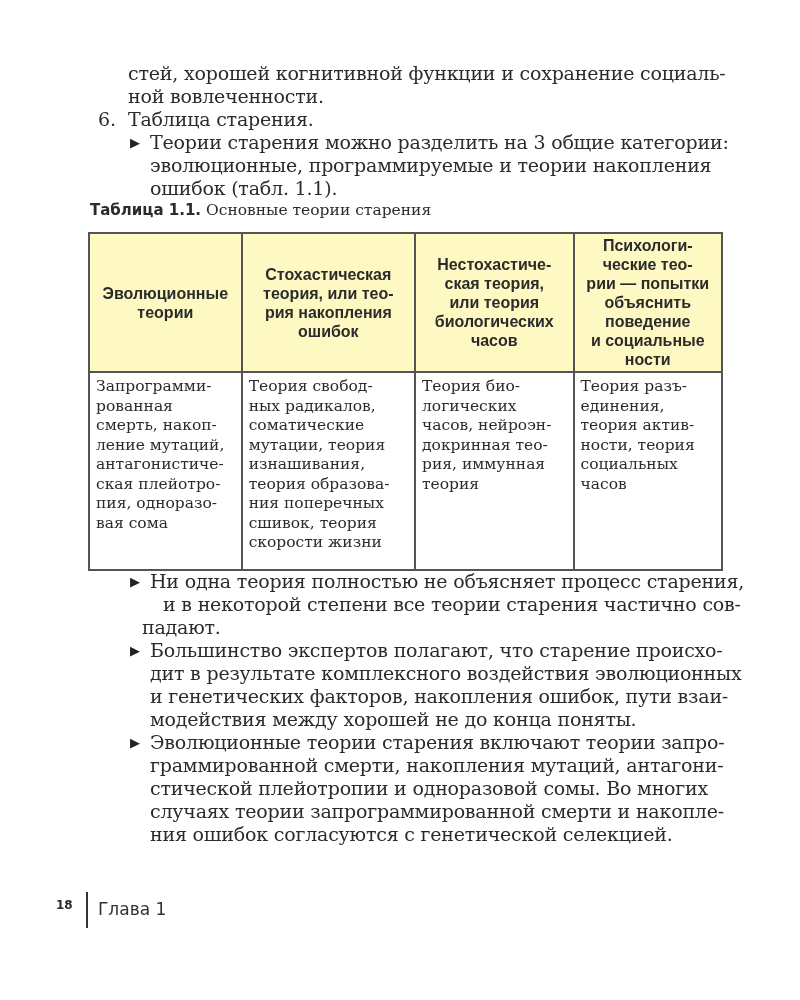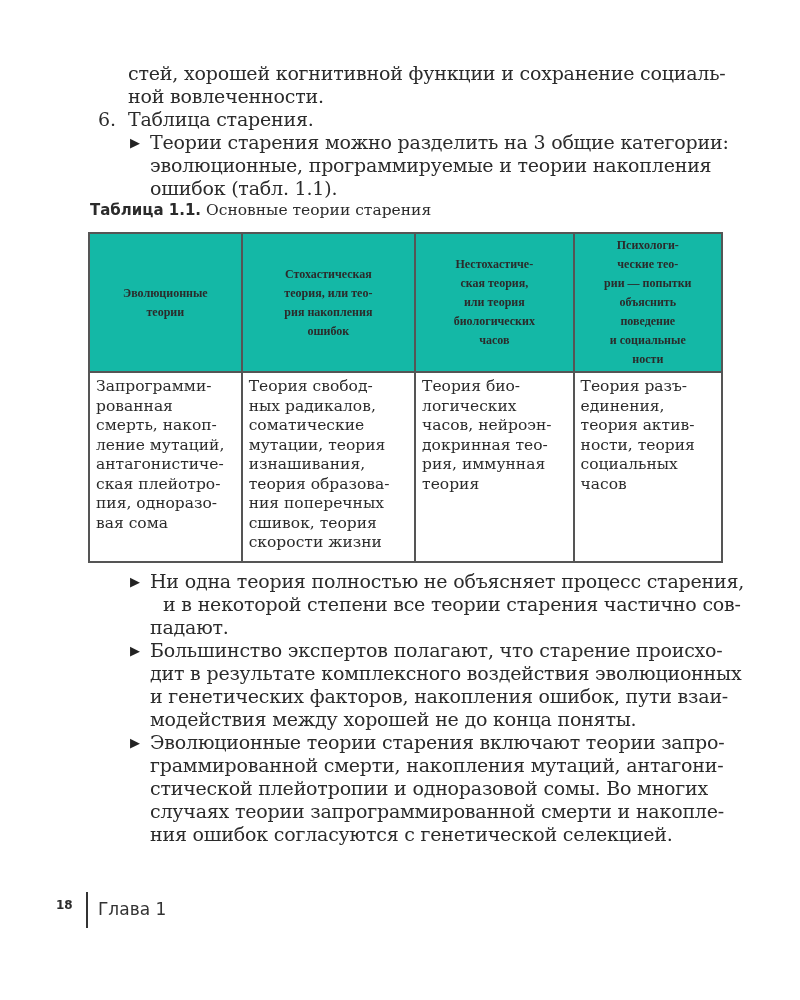--- a/index.html
+++ b/index.html
@@ -4,24 +4,24 @@
 <style>
   html, body { margin:0; padding:0; background:#ffffff; }
   body { width:800px; height:1000px; position:relative; overflow:hidden; color:#2b2b2b;
          font-family:"DejaVu Serif","Liberation Serif",serif; }
   .p { position:absolute; font-size:19px; line-height:23px; white-space:nowrap; letter-spacing:-0.2px; }
   .bullet { position:absolute; font-size:13px; line-height:23px; color:#222; }
   .caption { position:absolute; left:90px; top:201px; font-size:15.5px; white-space:nowrap; }
   .caption b { font-family:"DejaVu Sans","Liberation Sans",sans-serif; font-weight:bold; font-size:15px; }
   table { position:absolute; left:88px; top:232px; width:635px; border-collapse:collapse; }
   th, td { border:2px solid #555; }
-  th { background:#14b8a6; height:137px; font-family:Liberation Serif, serif;
-       font-weight:bold; font-size:12px; line-height:19px; text-align:center; vertical-align:middle;
+  th { background:#fef9c3; height:137px; font-family:Liberation Sans, sans-serif;
+       font-weight:bold; font-size:16px; line-height:19px; text-align:center; vertical-align:middle;
        padding:0 4px; color:#2b2b2b; }
-  td { height:176px; vertical-align:top; padding:4px 6px 8px 6px; font-size:15.5px; line-height:19.5px;
+  td { height:176px; vertical-align:top; padding:4px 6px 16px 6px; font-size:15.5px; line-height:19.5px;
        color:#2b2b2b; }
   td div, th div { white-space:nowrap; }
   .footer-num { position:absolute; left:56px; top:898px; font-family:"DejaVu Sans","Liberation Sans",sans-serif;
                 font-weight:bold; font-size:12px; }
   .footer-bar { position:absolute; left:86px; top:892px; width:2px; height:36px; background:#333; }
   .footer-ch { position:absolute; left:98px; top:899px; font-family:"DejaVu Sans","Liberation Sans",sans-serif;
                font-size:17px; color:#333; }
 </style>
 </head>
 <body>
@@ -118,21 +118,21 @@
           <div>социальных</div>
           <div>часов</div>
         </td>
     </tr>
   </tbody>
 </table>
 
 <span class="bullet" style="left:130px;top:570px;">▶</span>
 <div class="p" style="left:150px;top:570px;">Ни одна теория полностью не объясняет процесс старения,</div>
 <div class="p" style="left:163px;top:593px;">и в некоторой степени все теории старения частично сов-</div>
-<div class="p" style="left:150px;top:616px;">падают.</div>
+<div class="p" style="left:142px;top:616px;">падают.</div>
 
 <span class="bullet" style="left:130px;top:639px;">▶</span>
 <div class="p" style="left:150px;top:639px;">Большинство экспертов полагают, что старение происхо-</div>
 <div class="p" style="left:150px;top:662px;">дит в результате комплексного воздействия эволюционных</div>
 <div class="p" style="left:150px;top:685px;">и генетических факторов, накопления ошибок, пути взаи-</div>
 <div class="p" style="left:150px;top:708px;">модействия между хорошей не до конца поняты.</div>
 
 <span class="bullet" style="left:130px;top:731px;">▶</span>
 <div class="p" style="left:150px;top:731px;">Эволюционные теории старения включают теории запро-</div>
 <div class="p" style="left:150px;top:754px;">граммированной смерти, накопления мутаций, антагони-</div>

